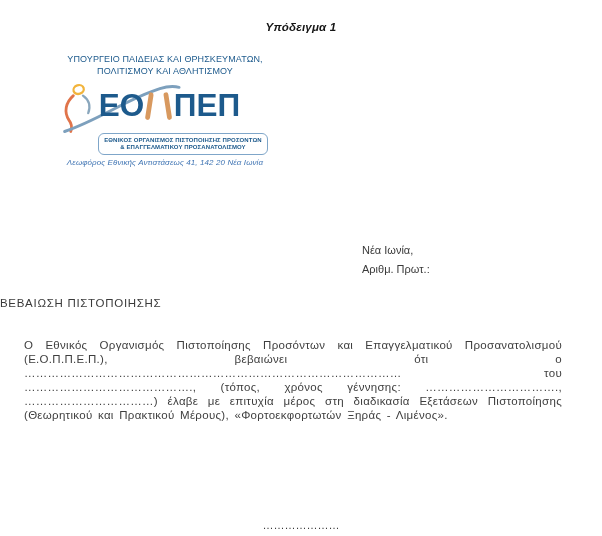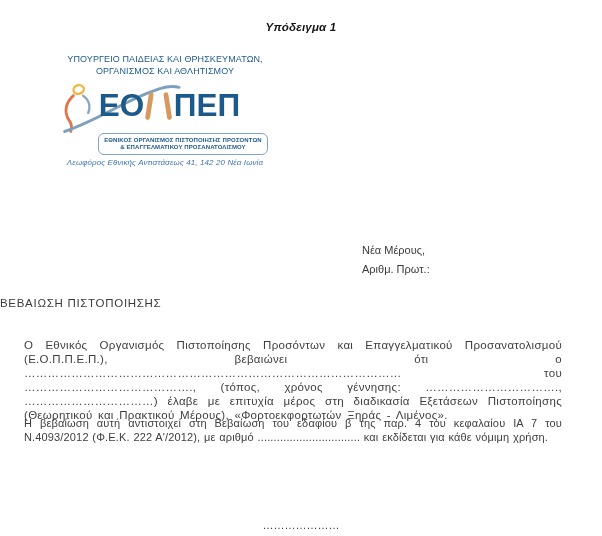--- a/index.html
+++ b/index.html
@@ -55,21 +55,21 @@
 </head>
 <body>
 
 <div class="page">
 
   <div class="template-label">Υπόδειγμα 1</div>
 
   <div class="org-header">
     <div class="ministry">
       <div>ΥΠΟΥΡΓΕΙΟ ΠΑΙΔΕΙΑΣ ΚΑΙ ΘΡΗΣΚΕΥΜΑΤΩΝ,</div>
-      <div>ΟΡΓΑΝΙΣΜΟΣ ΚΑΙ ΑΘΛΗΤΙΣΜΟΥ</div>
+      <div>ΠΟΛΙΤΙΣΜΟΥ ΚΑΙ ΑΘΛΗΤΙΣΜΟΥ</div>
     </div>
 
     <div class="logo-area">
       <svg class="logo" width="180" height="56" viewBox="0 0 206 64" aria-hidden="true">
         <g fill="none" stroke-linecap="round">
           <ellipse cx="19" cy="12" rx="6" ry="5" stroke="#f2b43c" stroke-width="2.6" transform="rotate(-18 19 12)"></ellipse>
           <path d="M13 19 C 4 27, 2 38, 8 47 C 11 51, 12 55, 10 60" stroke="#e0744a" stroke-width="3.2"></path>
           <path d="M24 19 C 31 24, 33 31, 30 39" stroke="#8aa7bd" stroke-width="2.6"></path>
           <path d="M3 60 C 42 47, 76 22, 112 11 C 121 8.2, 128 8, 134 9.5" stroke="#7da0bd" stroke-width="3.4"></path>
         </g>
@@ -85,24 +85,23 @@
       <div class="tagline-box">
         <span>ΕΘΝΙΚΟΣ ΟΡΓΑΝΙΣΜΟΣ ΠΙΣΤΟΠΟΙΗΣΗΣ ΠΡΟΣΟΝΤΩΝ</span><br>
         <span>&amp; ΕΠΑΓΓΕΛΜΑΤΙΚΟΥ ΠΡΟΣΑΝΑΤΟΛΙΣΜΟΥ</span>
       </div>
     </div>
 
     <div class="org-address">Λεωφόρος Εθνικής Αντιστάσεως 41, 142 20 Νέα Ιωνία</div>
   </div>
 
   <div class="doc-meta">
-    <div>Νέα Μέρους,</div>
+    <div>Νέα Ιωνία,</div>
     <div>Αριθμ. Πρωτ.:</div>
   </div>
 
   <div class="doc-title">ΒΕΒΑΙΩΣΗ ΠΙΣΤΟΠΟΙΗΣΗΣ</div>
 
   <div class="para para-1">Ο Εθνικός Οργανισμός Πιστοποίησης Προσόντων και Επαγγελματικού Προσανατολισμού (Ε.Ο.Π.Π.Ε.Π.), βεβαιώνει ότι ο …………………………………………………………………………………… του ……………………………………., (τόπος, χρόνος γέννησης: ……………………………., ……………………………) έλαβε με επιτυχία μέρος στη διαδικασία Εξετάσεων Πιστοποίησης (Θεωρητικού και Πρακτικού Μέρους), «Φορτοεκφορτωτών Ξηράς - Λιμένος».</div>
-  <div class="para para-2">Η βεβαίωση αυτή αντιστοιχεί στη Βεβαίωση του εδαφίου β της παρ. 4 του κεφαλαίου ΙΑ 7 του Ν.4093/2012 (Φ.Ε.Κ. 222 Α'/2012), με αριθμό ................................ και εκδίδεται για κάθε νόμιμη χρήση.</div>
 
   <div class="sig-dots">…………………</div>
 
 </div>
 
 </body></html>

